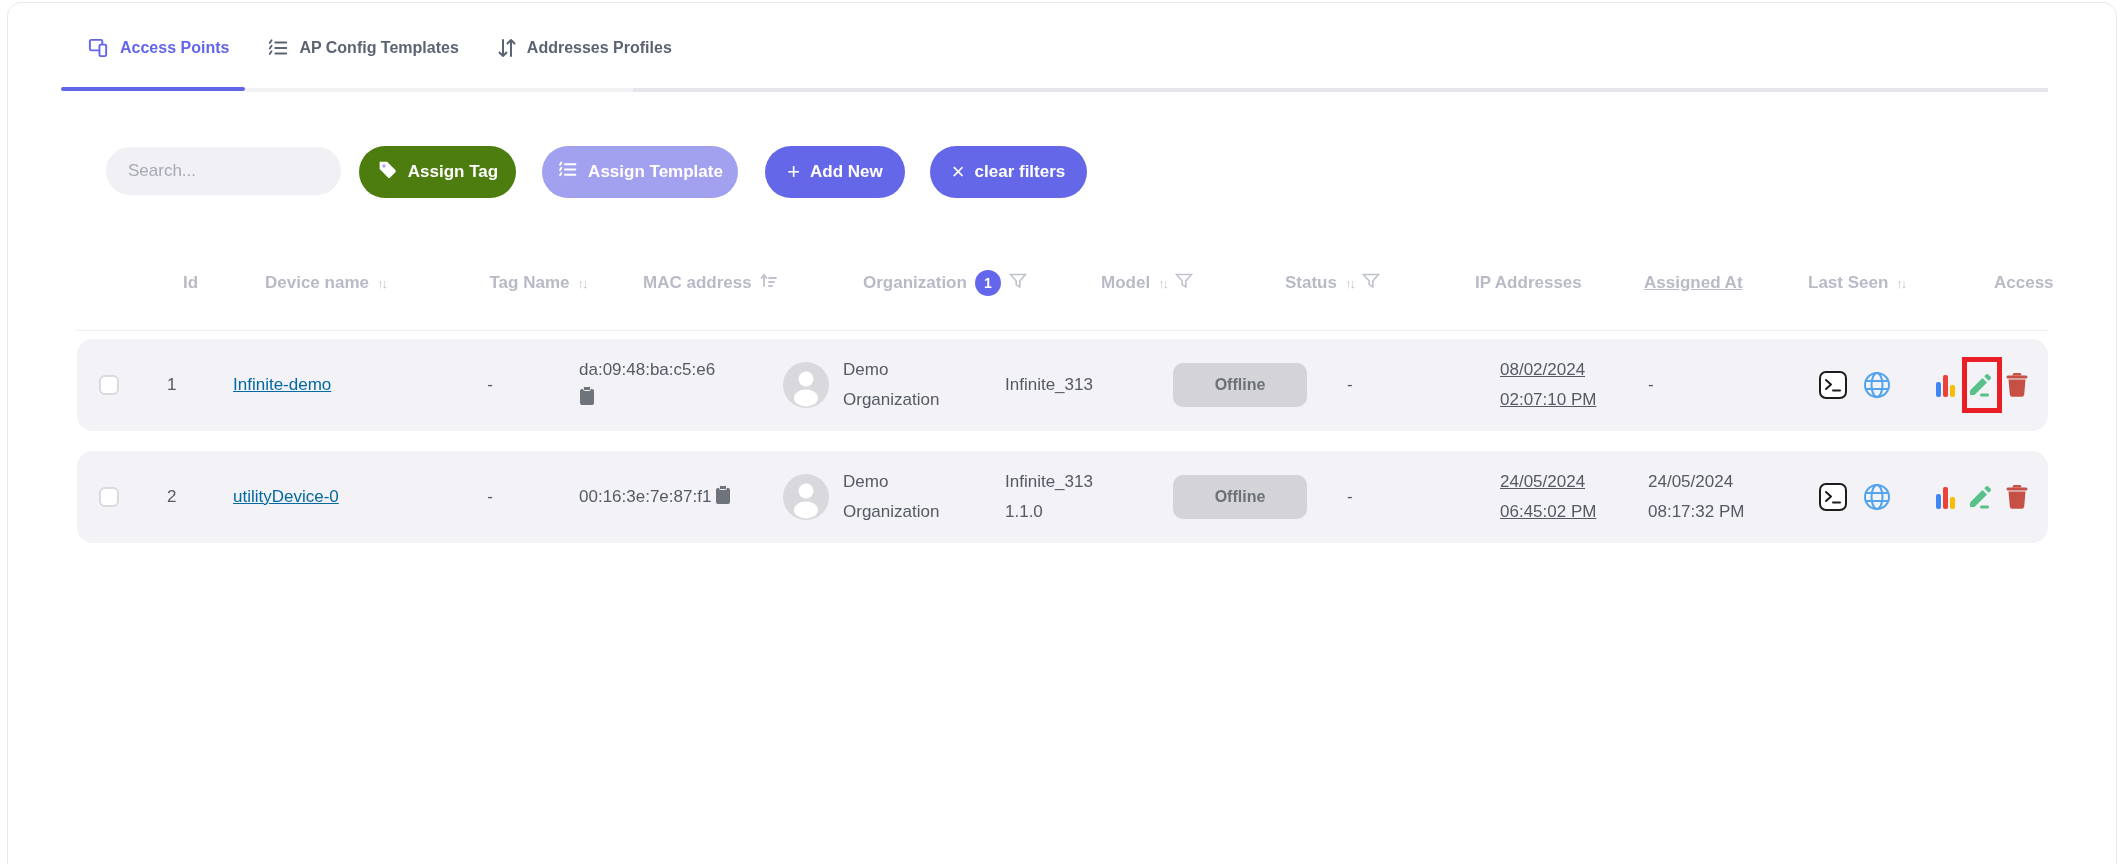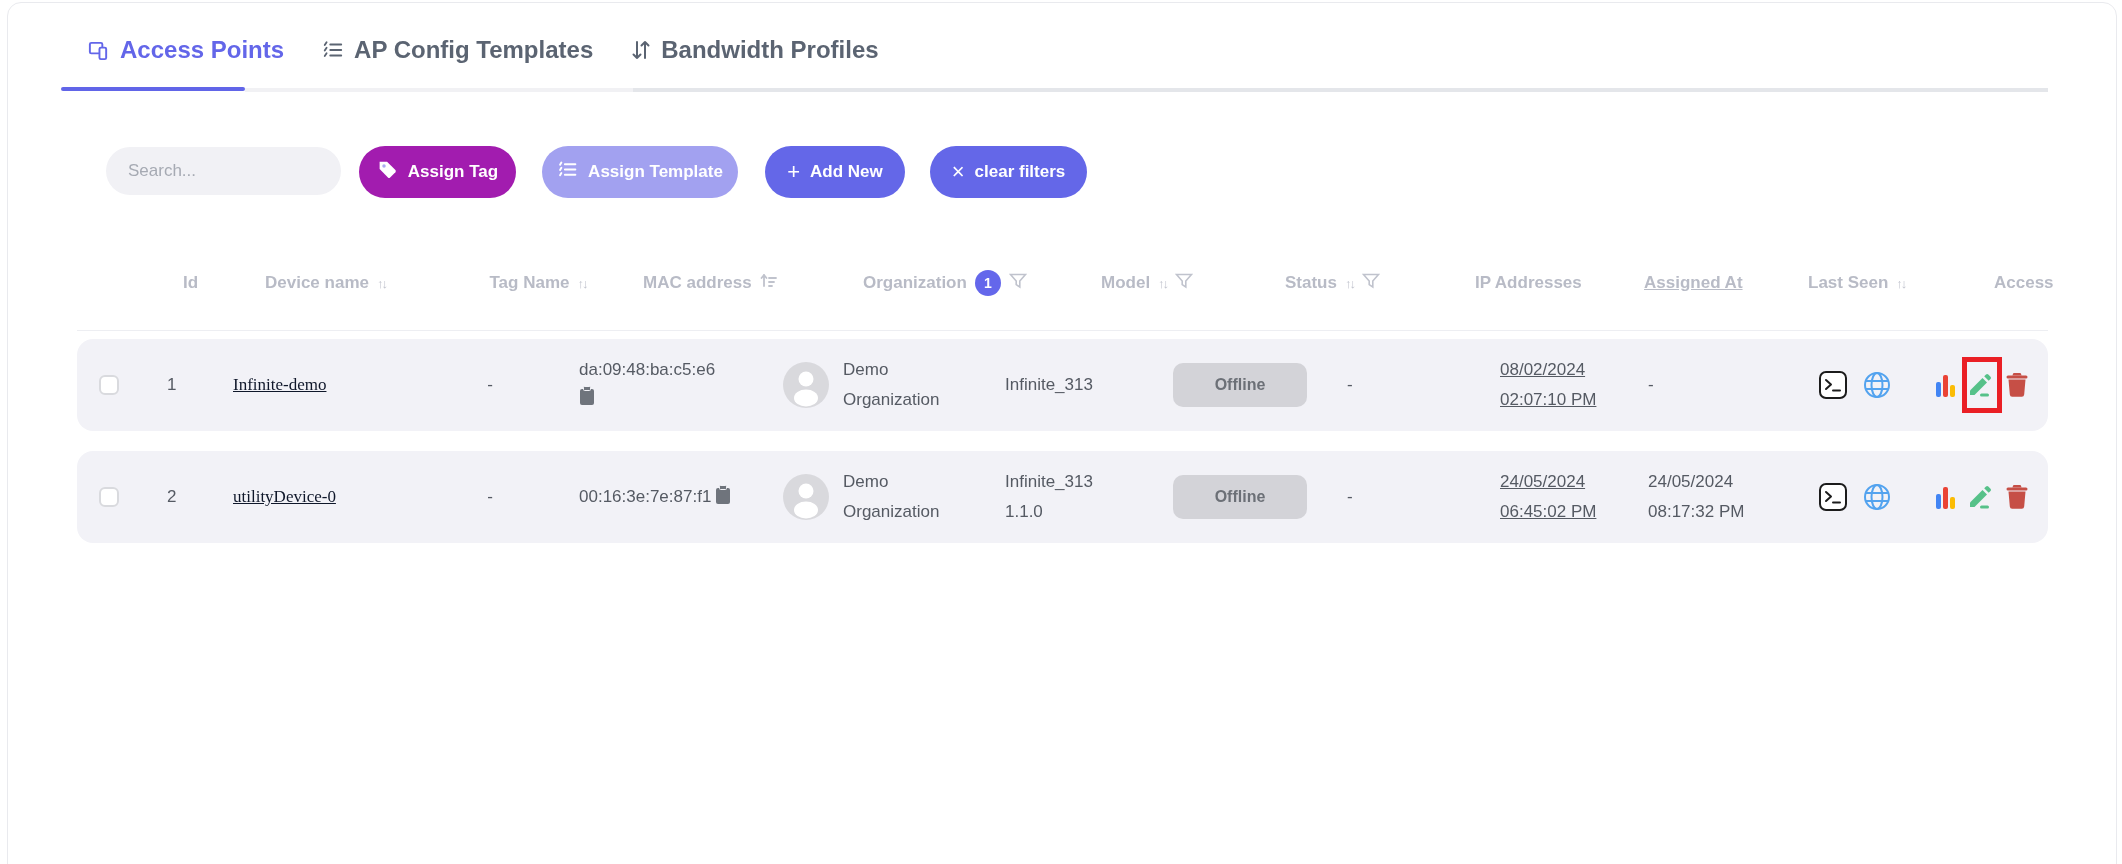--- a/index.html
+++ b/index.html
@@ -5,41 +5,41 @@
   * { margin:0; padding:0; box-sizing:border-box; }
   html,body { width:2122px; height:864px; background:#ffffff; overflow:hidden;
               font-family:"Liberation Sans", sans-serif; }
   body { position:relative; }
 
   .card-border { position:absolute; left:7px; top:2px; width:2110px; height:900px;
                  border:1px solid #e9eaee; border-radius:14px; background:#ffffff; }
 
   
   .tabs { position:absolute; left:87px; top:36px; display:flex; gap:38px; align-items:center; }
-  .tab { display:flex; align-items:center; gap:10px; font-size:24px; font-weight:600;
+  .tab { display:flex; align-items:center; gap:10px; font-size:16px; font-weight:600;
          color:#5b6472; cursor:pointer; white-space:nowrap; }
   .tab.active { color:#6366e9; }
   .tab svg { display:block; }
   .tab-underline-active { position:absolute; left:61px; top:87px; width:184px; height:4px;
                           background:#6165e8; border-radius:2px; }
   .tab-underline-light { position:absolute; left:245px; top:88px; width:388px; height:4px;
                          background:#f1f1f4; }
   .tab-underline-gray { position:absolute; left:633px; top:88px; width:1415px; height:4px;
                         background:#e4e6ea; }
 
   
   .search-input { position:absolute; left:106px; top:147px; width:235px; height:48px;
                   background:#f1f1f5; border:none; border-radius:24px; padding:0 22px;
                   font-size:17px; color:#4f545c; outline:none; font-family:inherit; }
   .search-input::placeholder { color:#a6aab3; }
   .btn { position:absolute; top:146px; height:52px; border:none; border-radius:26px;
          display:flex; align-items:center; justify-content:center; gap:10px;
          color:#ffffff; font-size:17px; font-weight:700; cursor:pointer;
          font-family:inherit; }
-  .btn-assign-tag      { left:359px; width:157px; background:#a21caf; }
+  .btn-assign-tag      { left:359px; width:157px; background:#4d7c0f; }
   .btn-assign-template { left:542px; width:196px; background:#a2a1f0; }
   .btn-add-new         { left:765px; width:140px; background:#6467e8; }
   .btn-clear-filters   { left:930px; width:157px; background:#6467e8; }
   .btn .glyph { font-size:22px; font-weight:400; line-height:1; }
 
   
   .tgrid { display:grid; grid-template-columns:78px 55px 190px 160px 205px 225px 170px 175px 155px 150px 160px 130px 118px; }
   .thead { position:absolute; left:77px; top:260px; width:1971px; height:46px; align-items:center;gap:16px; }
   .thead .hcell { display:flex; align-items:center; gap:8px; font-size:17px; font-weight:600;
                   color:#b8bbc6; white-space:nowrap; }
@@ -68,21 +68,21 @@
   .pad-mod  { padding-left:15px; }
   .pad-sta  { padding-left:13px; }
   .pad-ip   { padding-left:12px; }
   .pad-asg  { padding-left:10px;text-decoration:underline; }
   .pad-ls   { padding-left:8px; }
   .pad-acc  { padding-left:18px; }
   .pad-act  { padding-left:6px; }
 
   .checkbox { width:20px; height:20px; border:2px solid #d9dade; border-radius:6px;
               background:#ffffff; cursor:pointer; }
-  .device-link { color:#0f172a; text-decoration:underline; cursor:pointer;font-family:Liberation Serif, serif; }
+  .device-link { color:#0369a1; text-decoration:underline; cursor:pointer; }
   .two-line { line-height:30px; display:block; }
   .mac-block { line-height:28px; }
   .copy-icon { cursor:pointer; display:inline-block; vertical-align:-2px; }
   .avatar { width:46px; height:46px; border-radius:50%; background:#d9d9dd; flex:0 0 auto;
             display:flex; align-items:center; justify-content:center; }
   .org-text { margin-left:14px; line-height:30px; max-width:110px; }
   .status-pill { width:134px; height:44px; border-radius:10px; background:#d3d3d8;
                  color:#6c7077; font-size:16px; font-weight:600; display:flex;
                  align-items:center; justify-content:center; }
   .access-icons { display:flex; align-items:center; gap:14px; }
@@ -118,21 +118,21 @@
     </span>
     <span>AP Config Templates</span>
   </div>
   <div class="tab">
     <span>
       <svg width="20" height="22" viewBox="0 0 20 22" fill="none" stroke="#5b6472" stroke-width="2" stroke-linecap="round">
         <path d="M6 3v16M6 19l-3.5-3.5M6 19l3.5-3.5"></path>
         <path d="M14 19V3M14 3l-3.5 3.5M14 3l3.5 3.5"></path>
       </svg>
     </span>
-    <span>Bandwidth Profiles</span>
+    <span>Addresses Profiles</span>
   </div>
 </div>
 <div class="tab-underline-active"></div>
 <div class="tab-underline-light"></div>
 <div class="tab-underline-gray"></div>
 
 <input class="search-input" type="text" placeholder="Search..." style="">
 
 <button class="btn btn-assign-tag">
   <span>

